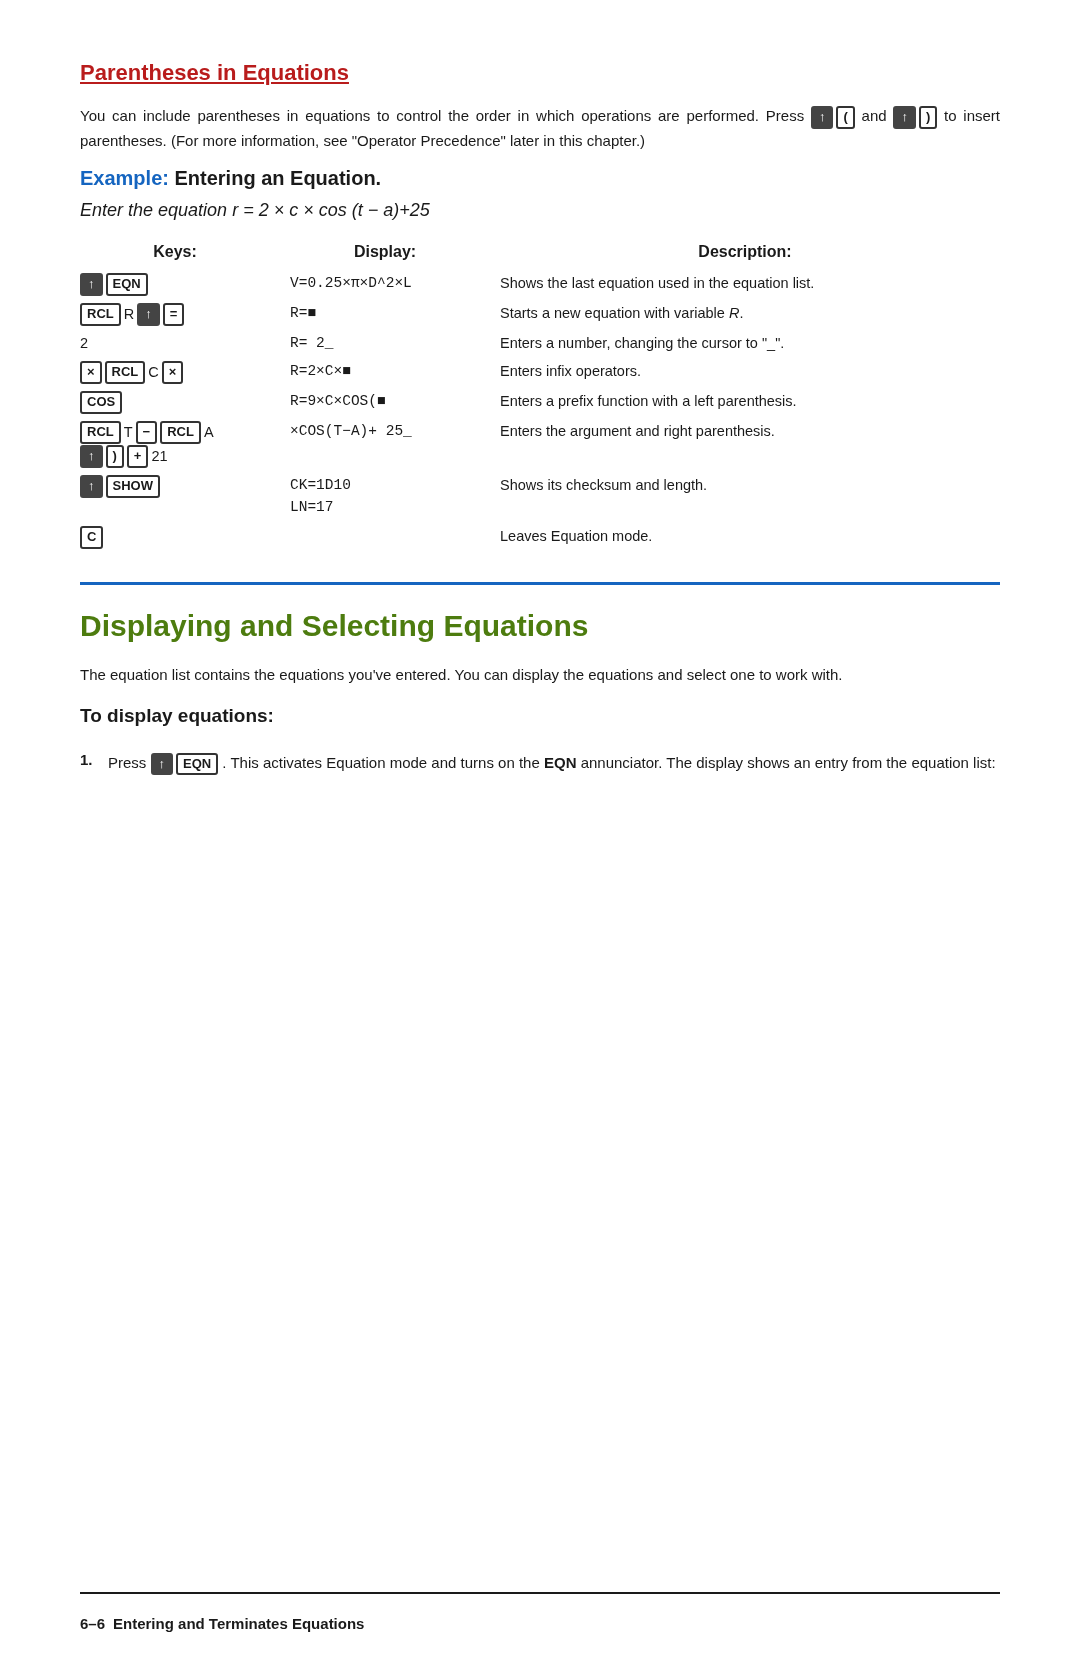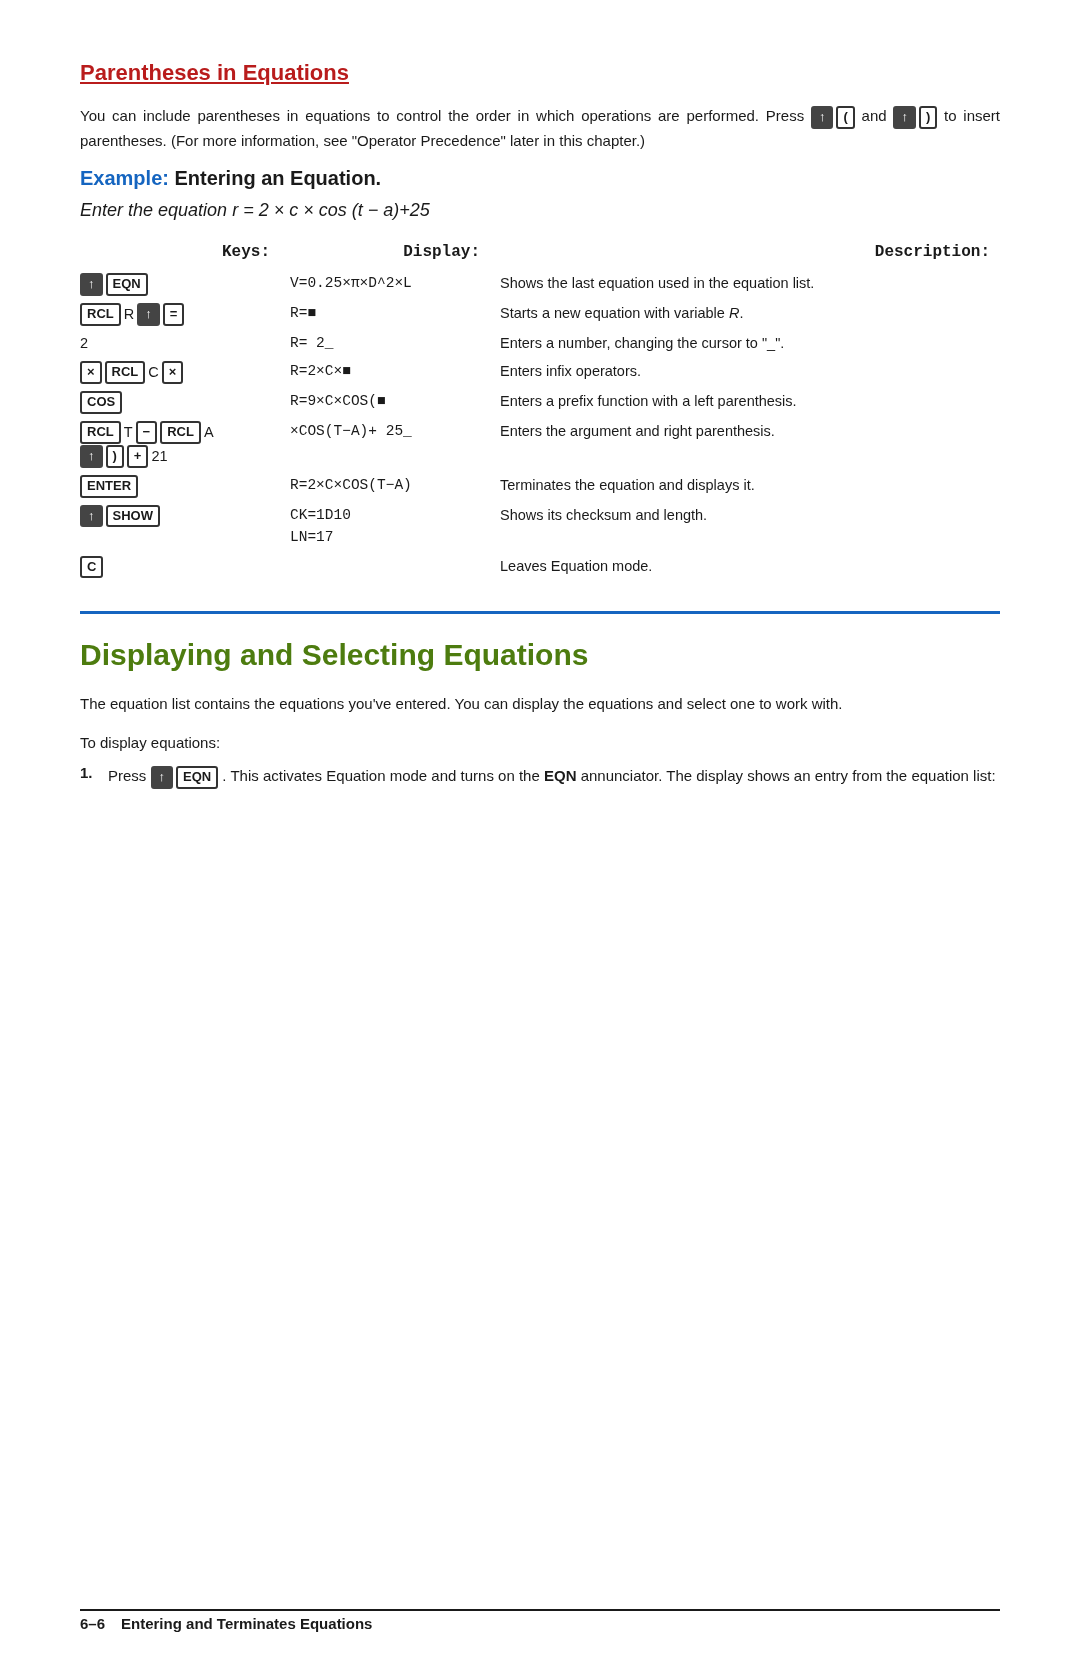--- a/index.html
+++ b/index.html
@@ -47,23 +47,22 @@
     
     .eq-table {
       width: 100%;
       border-collapse: collapse;
       margin-bottom: 30px;
     }
     .eq-table th {
       font-weight: bold;
       font-size: 16px;
       padding: 4px 10px 8px 10px;
-      text-align: right;
+      text-align: center;
       border-bottom: none;
-      font-family: Liberation Mono, monospace;
     }
     .eq-table th:first-child {
       padding-left: 0;
     }
     .eq-table td {
       padding: 3px 10px 3px 10px;
       vertical-align: top;
       font-size: 14.5px;
       line-height: 1.55;
     }
@@ -108,23 +107,23 @@
 
     
     .big-section-title {
       font-size: 30px;
       font-weight: bold;
       color: #4d7c0f;
       margin-bottom: 20px;
     }
 
     .subsection-heading {
-      font-size: 15px;
-      font-weight: normal;
-      margin: 18px 0 13px 0;
+      font-size: 19px;
+      font-weight: bold;
+      margin: 18px 0 24px 0;
     }
 
     .numbered-item {
       display: flex;
       gap: 8px;
       margin-bottom: 8px;
     }
     .numbered-item .num {
       font-weight: bold;
       min-width: 20px;
@@ -135,24 +134,24 @@
       line-height: 1.6;
     }
 
     
     .footer {
       position: absolute;
       bottom: 40px;
       left: 80px;
       right: 80px;
       border-top: 2px solid #1a1a1a;
-      padding-top: 4px;
+      padding-top: 21px;
       display: flex;
       align-items: center;
-      gap: 16px;
+      gap: 8px;
     }
     .footer-page {
       font-size: 15px;
       font-weight: bold;
     }
     .footer-title {
       font-size: 15px;
       font-weight: bold;
     }
 
@@ -275,27 +274,20 @@
               <span class="key-btn">)</span>
               <span class="key-btn">+</span>
               <span> 21</span>
             </span>
           </div>
         </td>
         <td class="col-display display-text">×COS(T−A)+ 25_</td>
         <td class="col-desc">Enters the argument and right parenthesis.</td>
       </tr>
 
-      <tr>
-        <td class="col-keys">
-          <span class="key-btn">ENTER</span>
-        </td>
-        <td class="col-display display-text">R=2×C×COS(T−A)</td>
-        <td class="col-desc">Terminates the equation and displays it.</td>
-      </tr>
 
       <tr>
         <td class="col-keys">
           <span class="inline-kbd">
             <span class="key-btn shift-key">↑</span>
             <span class="key-btn">SHOW</span>
           </span>
         </td>
         <td class="col-display display-text">CK=1D10<br>LN=17</td>
         <td class="col-desc">Shows its checksum and length.</td>

